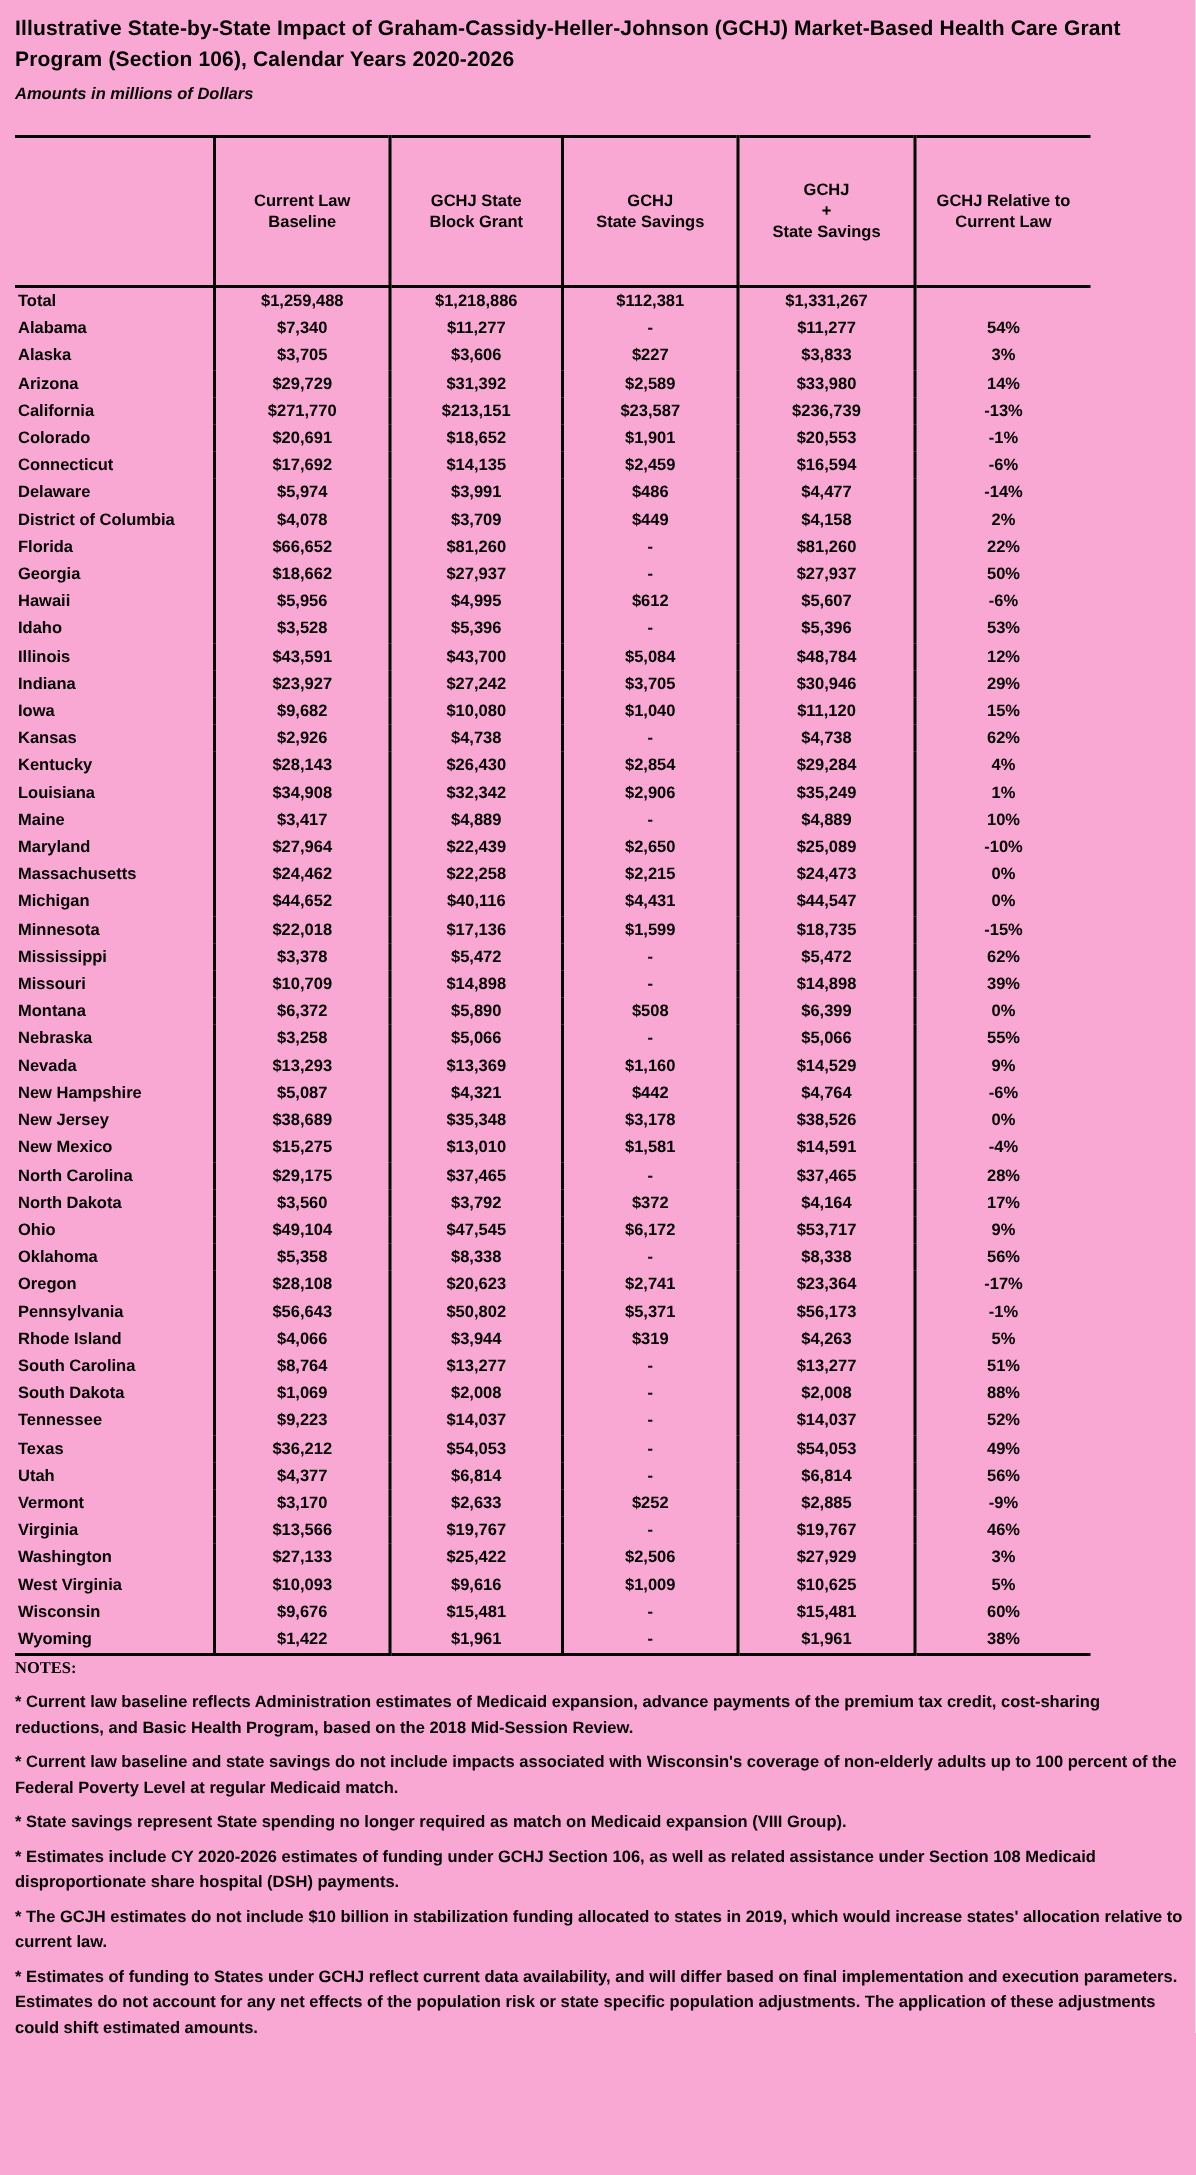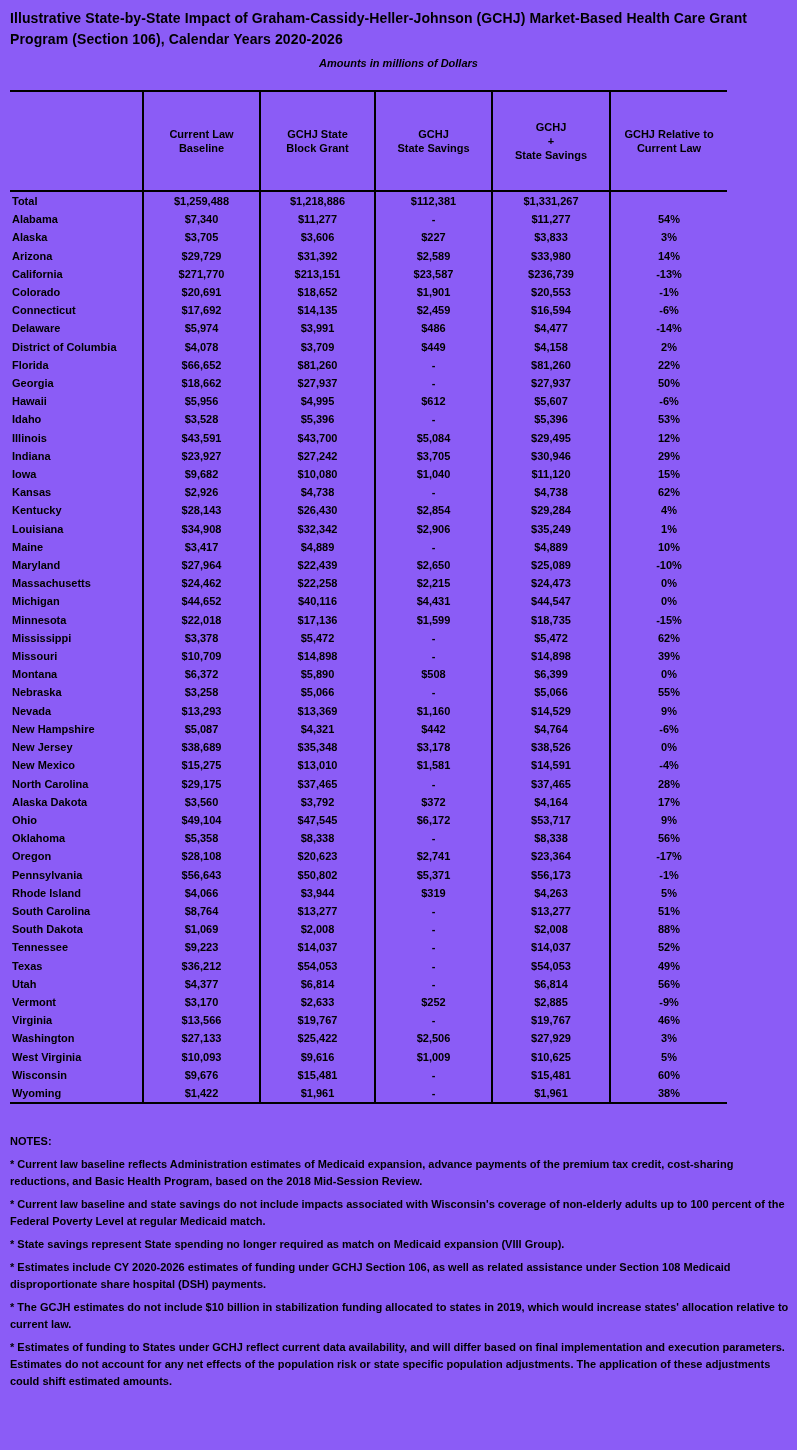--- a/index.html
+++ b/index.html
@@ -7,37 +7,36 @@
     padding: 0;
     background: #ffffff;
     color: #000000;
     font-family: "Liberation Sans", sans-serif;
   }
   .page {
     position: relative;
     width: 797px;
     height: 1450px;
     overflow: hidden;
-    background: #8b5cf6;
+    background: #f9a8d4;
     box-sizing: border-box;
     padding: 8px 10px 0 10px;
   }
   .title {
     font-size: 14px;
     font-weight: bold;
     line-height: 21px;
     width: 785px;
     letter-spacing: 0.1px;
   }
   .subtitle {
     font-size: 11px;
     font-style: italic;
     font-weight: bold;
     margin-top: 7px;
-    text-align: center;
   }
   table.grant-table {
     border-collapse: collapse;
     table-layout: fixed;
     width: 717px;
     margin-top: 21px;
     border-top: 2.5px solid #000;
   }
   table.grant-table th {
     height: 98px;
@@ -72,21 +71,22 @@
   table.grant-table tbody tr:last-child td {
     border-bottom: 2.5px solid #000;
   }
   .notes {
     width: 779px;
     font-size: 11px;
     font-weight: bold;
     line-height: 17px;
   }
   .notes-heading {
-    margin-top: 29px;
+    margin-top: 0;
+    font-family: Liberation Serif, serif;
   }
   .notes p {
     margin: 6px 0;
   }
 </style>
 </head>
 <body>
 
 <div class="page">
 
@@ -222,21 +222,21 @@
           <td>$5,396</td>
           <td>-</td>
           <td>$5,396</td>
           <td>53%</td>
         </tr>
         <tr>
           <td>Illinois</td>
           <td>$43,591</td>
           <td>$43,700</td>
           <td>$5,084</td>
-          <td>$29,495</td>
+          <td>$48,784</td>
           <td>12%</td>
         </tr>
         <tr>
           <td>Indiana</td>
           <td>$23,927</td>
           <td>$27,242</td>
           <td>$3,705</td>
           <td>$30,946</td>
           <td>29%</td>
         </tr>
@@ -378,21 +378,21 @@
         </tr>
         <tr>
           <td>North Carolina</td>
           <td>$29,175</td>
           <td>$37,465</td>
           <td>-</td>
           <td>$37,465</td>
           <td>28%</td>
         </tr>
         <tr>
-          <td>Alaska Dakota</td>
+          <td>North Dakota</td>
           <td>$3,560</td>
           <td>$3,792</td>
           <td>$372</td>
           <td>$4,164</td>
           <td>17%</td>
         </tr>
         <tr>
           <td>Ohio</td>
           <td>$49,104</td>
           <td>$47,545</td>

